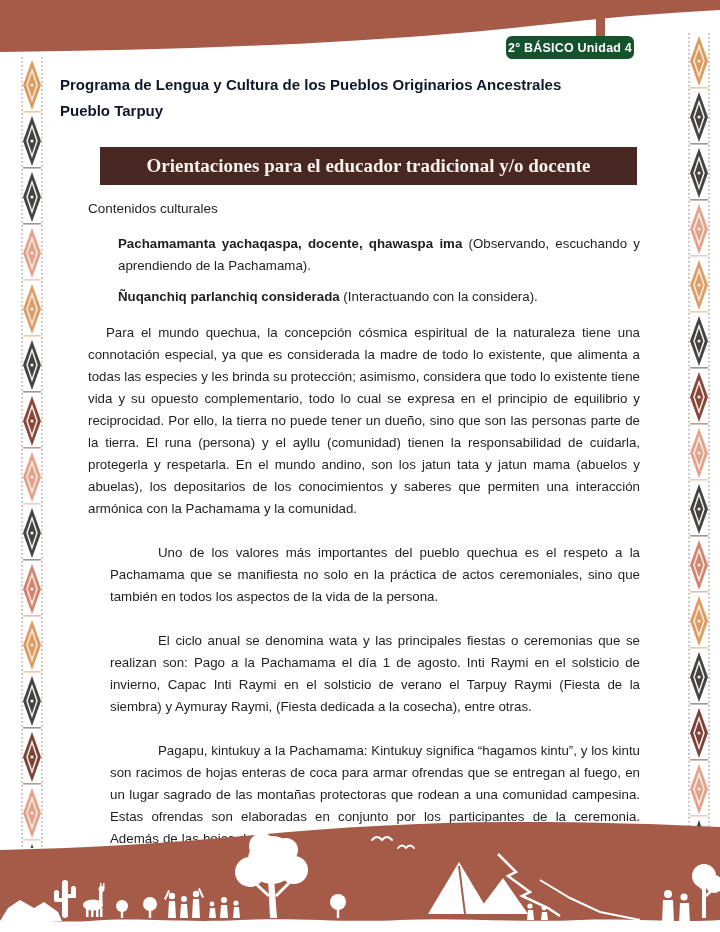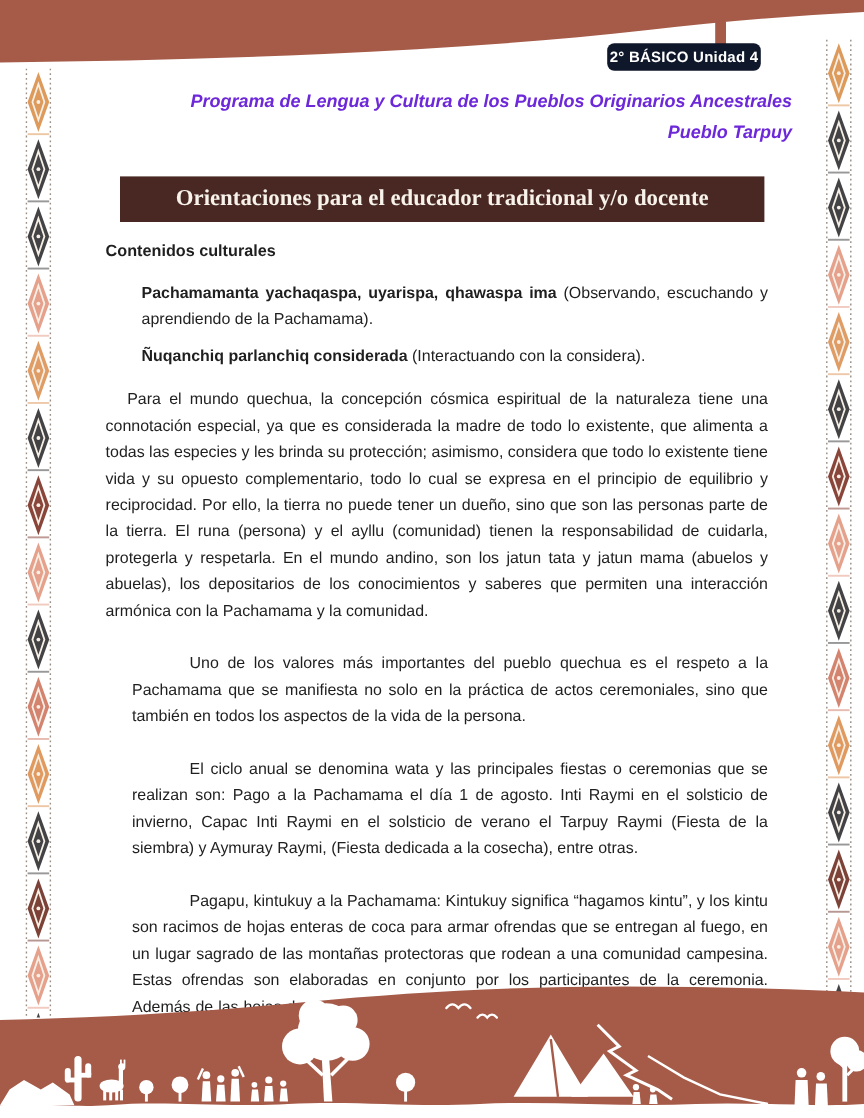--- a/index.html
+++ b/index.html
@@ -3,33 +3,33 @@
 <meta charset="utf-8">
 <style>
   html,body{margin:0;padding:0;}
   body{width:720px;height:932px;position:relative;background:#ffffff;overflow:hidden;
        font-family:"Liberation Sans",sans-serif;color:#1f1f1f;}
   .page{position:absolute;inset:0;}
   
   #top-band{position:absolute;top:0;left:0;width:720px;height:64px;}
   
   #unit-badge{position:absolute;left:506px;top:36px;width:128px;height:23px;
-      background:#0f172a;border-radius:6px;color:#fff;font-size:12.5px;font-weight:bold;
+      background:#14532d;border-radius:6px;color:#fff;font-size:12.5px;font-weight:bold;
       display:flex;align-items:center;justify-content:center;letter-spacing:.2px;}
   #badge-stem{position:absolute;left:596px;top:18px;width:9px;height:22px;background:#a65b49;}
   
-  #program-title{position:absolute;top:72px;left:60px;width:600px;text-align:right;
-      font-weight:bold;font-size:15px;line-height:26px;color:#6d28d9;font-style:italic;}
+  #program-title{position:absolute;top:72px;left:60px;width:600px;text-align:left;
+      font-weight:bold;font-size:15px;line-height:26px;color:#0f172a;}
   
   #section-banner{position:absolute;left:100px;top:147px;width:537px;height:38px;background:#492823;
       display:flex;align-items:center;justify-content:center;}
   #section-banner span{color:#f7f2ea;font-family:"Liberation Serif",serif;font-weight:bold;font-size:19px;}
   
   #content{position:absolute;left:88px;top:198px;width:552px;font-size:13.3px;line-height:22px;}
-  #content-heading{font-weight:bold;font-size:13.5px;margin:0 0 13px;}
+  #content-heading{font-weight:normal;font-size:13.5px;margin:0 0 13px;}
   .lead{margin:0 0 9px 30px;text-align:justify;}
   .lead.last{margin-bottom:14px;}
   .body-par{margin:0 0 22px;text-align:justify;}
   .ind-sm{text-indent:18px;}
   .ind{text-indent:48px;margin-left:22px;}
   
   .textile{position:absolute;width:22px;}
   #textile-left{left:21px;top:57px;height:791px;}
   #textile-right{left:688px;top:33px;height:803px;}
   
@@ -53,21 +53,21 @@
     <div>Pueblo Tarpuy</div>
   </div>
 
   <div id="section-banner">
     <span>Orientaciones para el educador tradicional y/o docente</span>
   </div>
 
   <div id="content">
     <div id="content-heading">Contenidos culturales</div>
 
-    <p class="lead"><b>Pachamamanta yachaqaspa, uyarispa, qhawaspa ima</b><span> (Observando, escuchando y aprendiendo de la Pachamama).</span></p>
+    <p class="lead"><b>Pachamamanta yachaqaspa, docente, qhawaspa ima</b><span> (Observando, escuchando y aprendiendo de la Pachamama).</span></p>
 
     <p class="lead last"><b>Ñuqanchiq parlanchiq considerada</b><span> (Interactuando con la considera).</span></p>
 
     <p class="body-par ind-sm">Para el mundo quechua, la concepción cósmica espiritual de la naturaleza tiene una connotación especial, ya que es considerada la madre de todo lo existente, que alimenta a todas las especies y les brinda su protección; asimismo, considera que todo lo existente tiene vida y su opuesto complementario, todo lo cual se expresa en el principio de equilibrio y reciprocidad. Por ello, la tierra no puede tener un dueño, sino que son las personas parte de la tierra. El runa (persona) y el ayllu (comunidad) tienen la responsabilidad de cuidarla, protegerla y respetarla. En el mundo andino, son los jatun tata y jatun mama (abuelos y abuelas), los depositarios de los conocimientos y saberes que permiten una interacción armónica con la Pachamama y la comunidad.</p>
     <p class="body-par ind">Uno de los valores más importantes del pueblo quechua es el respeto a la Pachamama que se manifiesta no solo en la práctica de actos ceremoniales, sino que también en todos los aspectos de la vida de la persona.</p>
     <p class="body-par ind">El ciclo anual se denomina wata y las principales fiestas o ceremonias que se realizan son: Pago a la Pachamama el día 1 de agosto. Inti Raymi en el solsticio de invierno, Capac Inti Raymi en el solsticio de verano el Tarpuy Raymi (Fiesta de la siembra) y Aymuray Raymi, (Fiesta dedicada a la cosecha), entre otras.</p>
     <p class="body-par ind">Pagapu, kintukuy a la Pachamama: Kintukuy significa “hagamos kintu”, y los kintu son racimos de hojas enteras de coca para armar ofrendas que se entregan al fuego, en un lugar sagrado de las montañas protectoras que rodean a una comunidad campesina. Estas ofrendas son elaboradas en conjunto por los participantes de la ceremonia. Además de las hojas de coca, se colocan semillas de maíz y de otras plantas y símbolos sagrados. La ceremonia del kintukuy tiene una secuencia de acciones que incluyen el saludo con reverencia, el agradecimiento y la súplica a la Pachamama. En esta ceremonia los participantes presentan una ofrenda e imploran por salud, buenas cosechas, fertilidad en el ganado, dinero para cubrir los gastos familiares, armonía entre los esposos, sabiduría para educar a los niños, entre otros.</p>
   </div>
 
   <div class="textile" id="textile-left"><svg width="22" height="791" viewBox="0 0 22 791">

